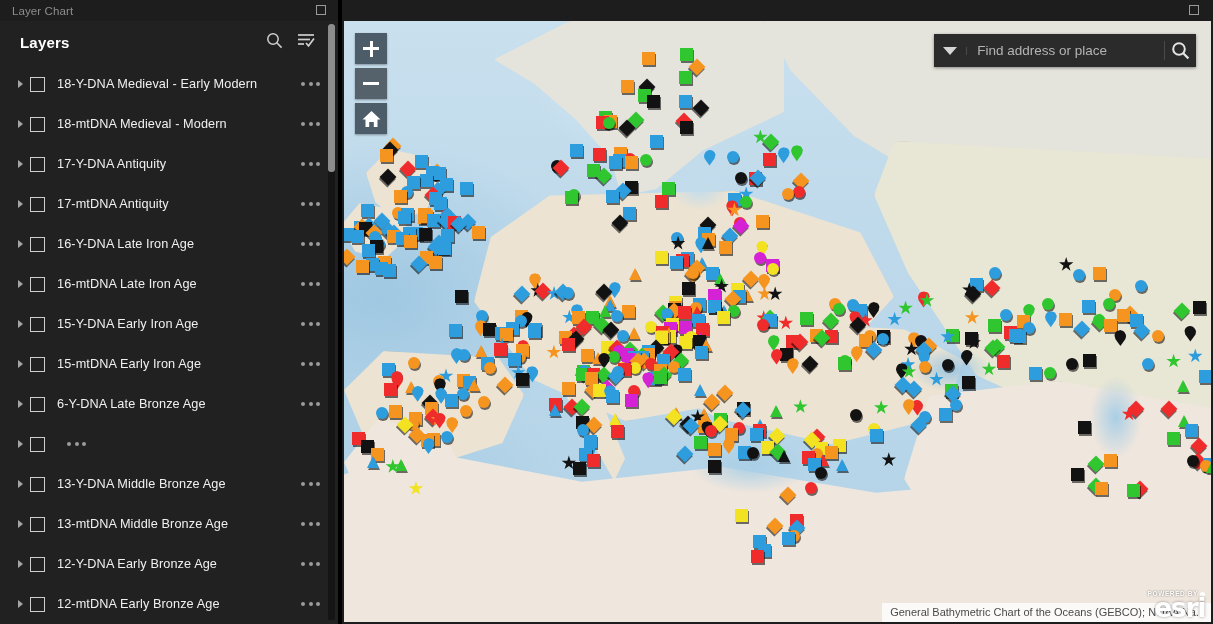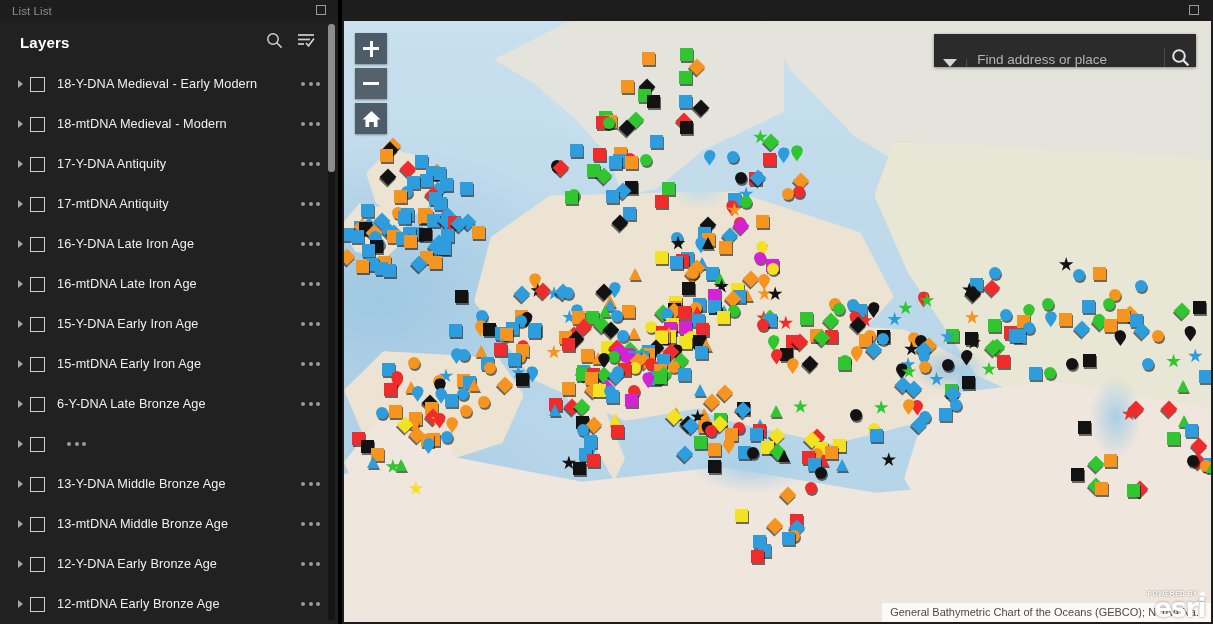--- a/index.html
+++ b/index.html
@@ -161,21 +161,21 @@
   .map-btn .plus::before, .map-btn .plus::after,
   .map-btn .minus::before {
     content: ""; position: absolute; background: #fff;
   }
   .map-btn .plus::before { left: 0; top: 6.5px; width: 16px; height: 3px; }
   .map-btn .plus::after  { top: 0; left: 6.5px; height: 16px; width: 3px; }
   .map-btn .minus::before { left: 0; top: 6.5px; width: 16px; height: 3px; }
 
   #search-widget {
     position: absolute; right: 15px; top: 13px; z-index: 30;
-    display: flex; align-items: flex-end;
+    display: flex; align-items: center;
     height: 33px; width: 262px;
     background: #2b2b2b;
     box-shadow: 0 1px 3px rgba(0,0,0,.4);
   }
   #search-widget .sw-drop {
     width: 42px; display: flex; align-items: center; justify-content: center;
     border-right: 1px solid #4a4a4a; cursor: pointer;
   }
   #search-widget .caret {
     width: 0; height: 0;
@@ -244,21 +244,21 @@
   }
 </style>
 </head>
 <body>
 
 <div id="app">
 
   <div id="layer-panel">
 
     <div id="panel-titlebar">
-      <span class="title-text">List List</span>
+      <span class="title-text">Layer Chart</span>
       <span class="maximize-icon"></span>
     </div>
 
     <div id="panel-header">
       <span class="layers-title">Layers</span>
       <span class="header-tools">
         <span class="hdr-icon">
           <svg width="17" height="17" viewBox="0 0 17 17">
             <circle cx="7" cy="7" r="5.2" fill="none" stroke="#cfcfcf" stroke-width="1.5"></circle>
             <line x1="10.8" y1="10.8" x2="15.6" y2="15.6" stroke="#cfcfcf" stroke-width="1.6"></line>

